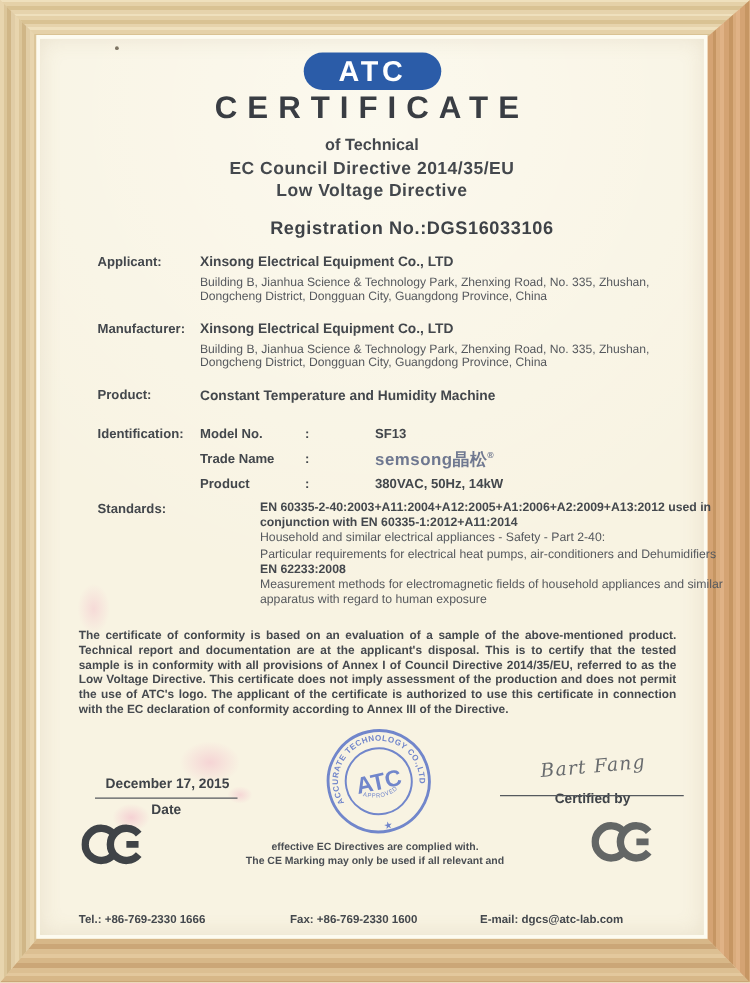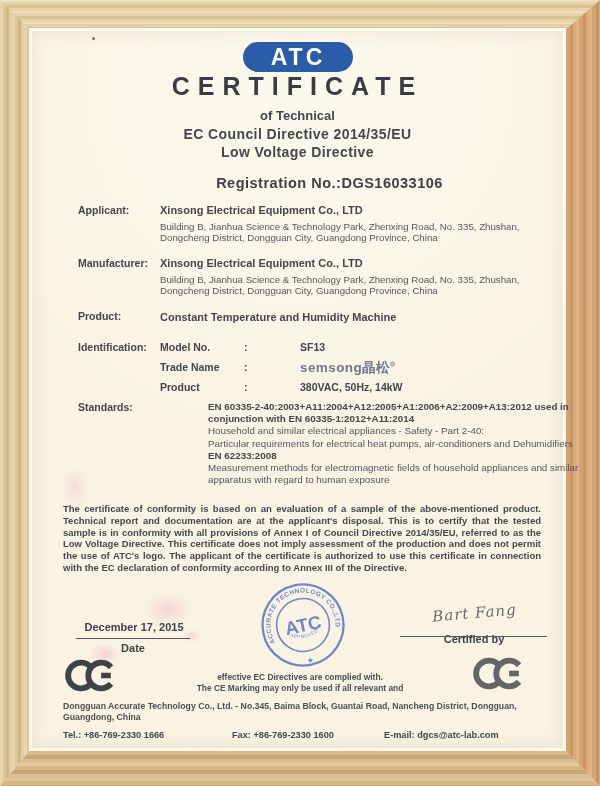--- a/index.html
+++ b/index.html
@@ -191,19 +191,18 @@
       <path d="M 37.2,11.1 A 18.5,18.5 0 1 0 37.2,34.9" fill="none" stroke="#3f4347" stroke-width="8.5"></path>
       <path d="M 66.2,11.1 A 18.5,18.5 0 1 0 66.2,34.9" fill="none" stroke="#3f4347" stroke-width="8.5"></path>
       <path d="M 52,23 H 66" stroke="#3f4347" stroke-width="8"></path>
     </svg>
 
     <div class="abs ce-note">
       <div>effective EC Directives are complied with.</div>
       <div>The CE Marking may only be used if all relevant and</div>
     </div>
 
-    <div class="abs footer-addr">Dongguan Accurate Technology Co., Ltd. - No.345, Baima Block, Guantai Road, Nancheng District, Dongguan, Guangdong, China</div>
     <div class="abs contact tel">Tel.: +86-769-2330 1666</div>
     <div class="abs contact fax">Fax: +86-769-2330 1600</div>
     <div class="abs contact email">E-mail: dgcs@atc-lab.com</div>
 
   </div>
 </div>
 
 </body></html>

